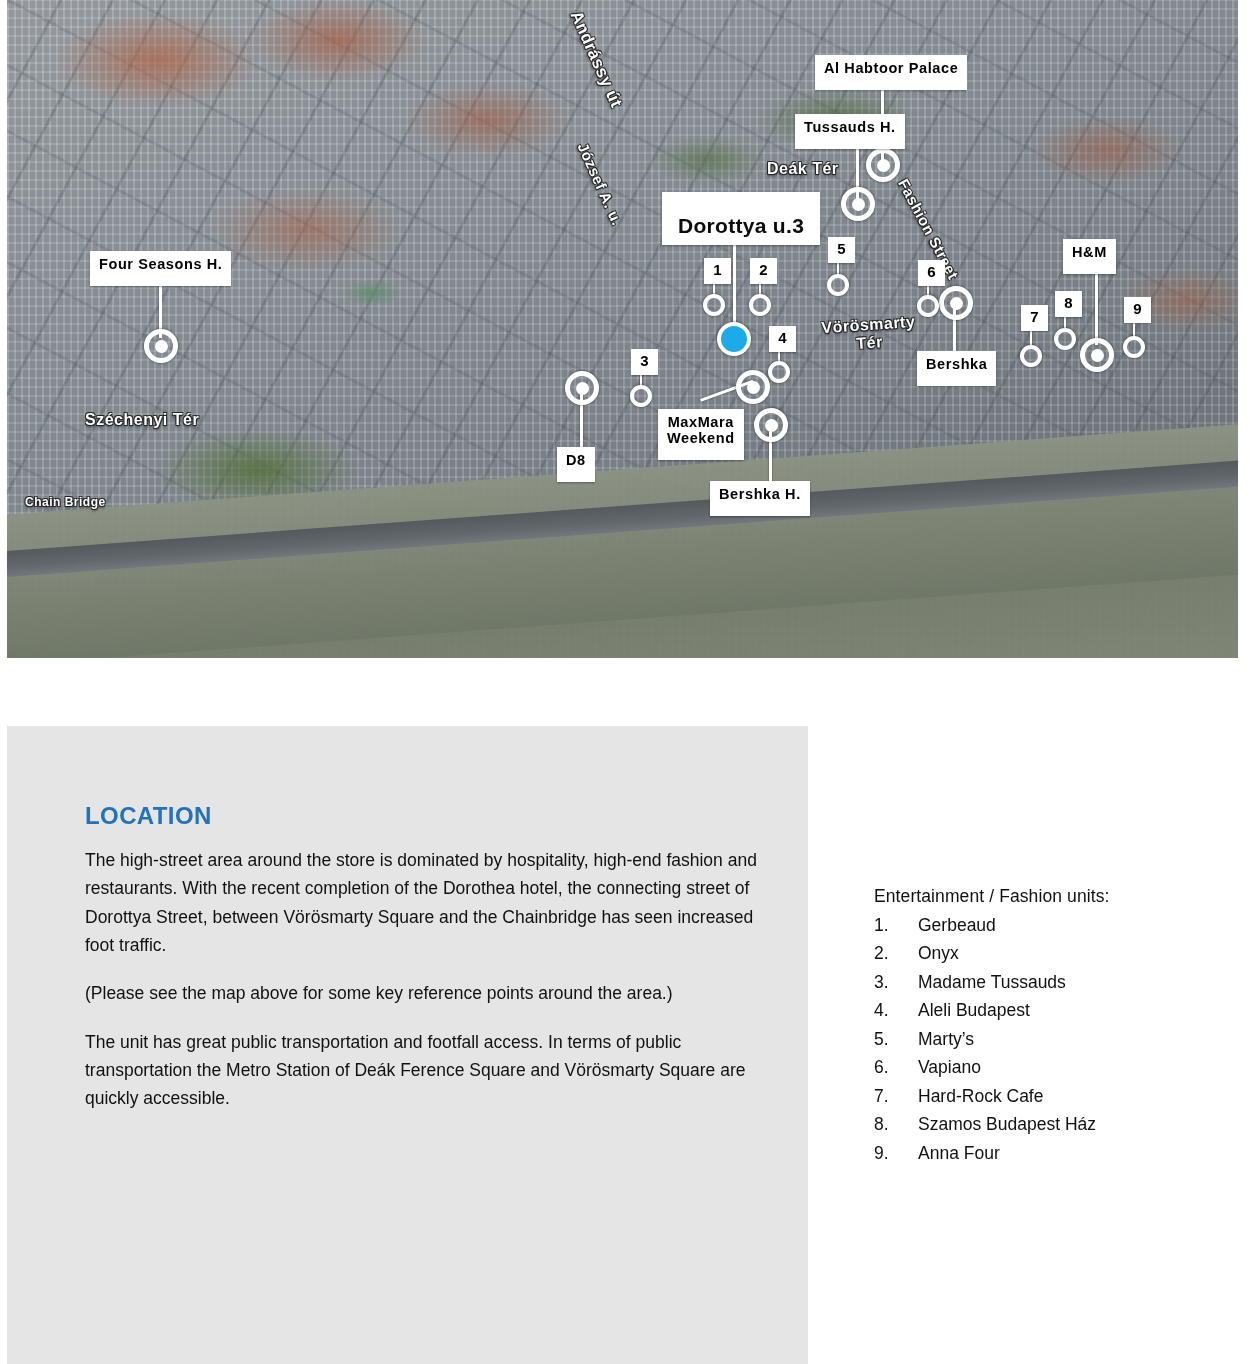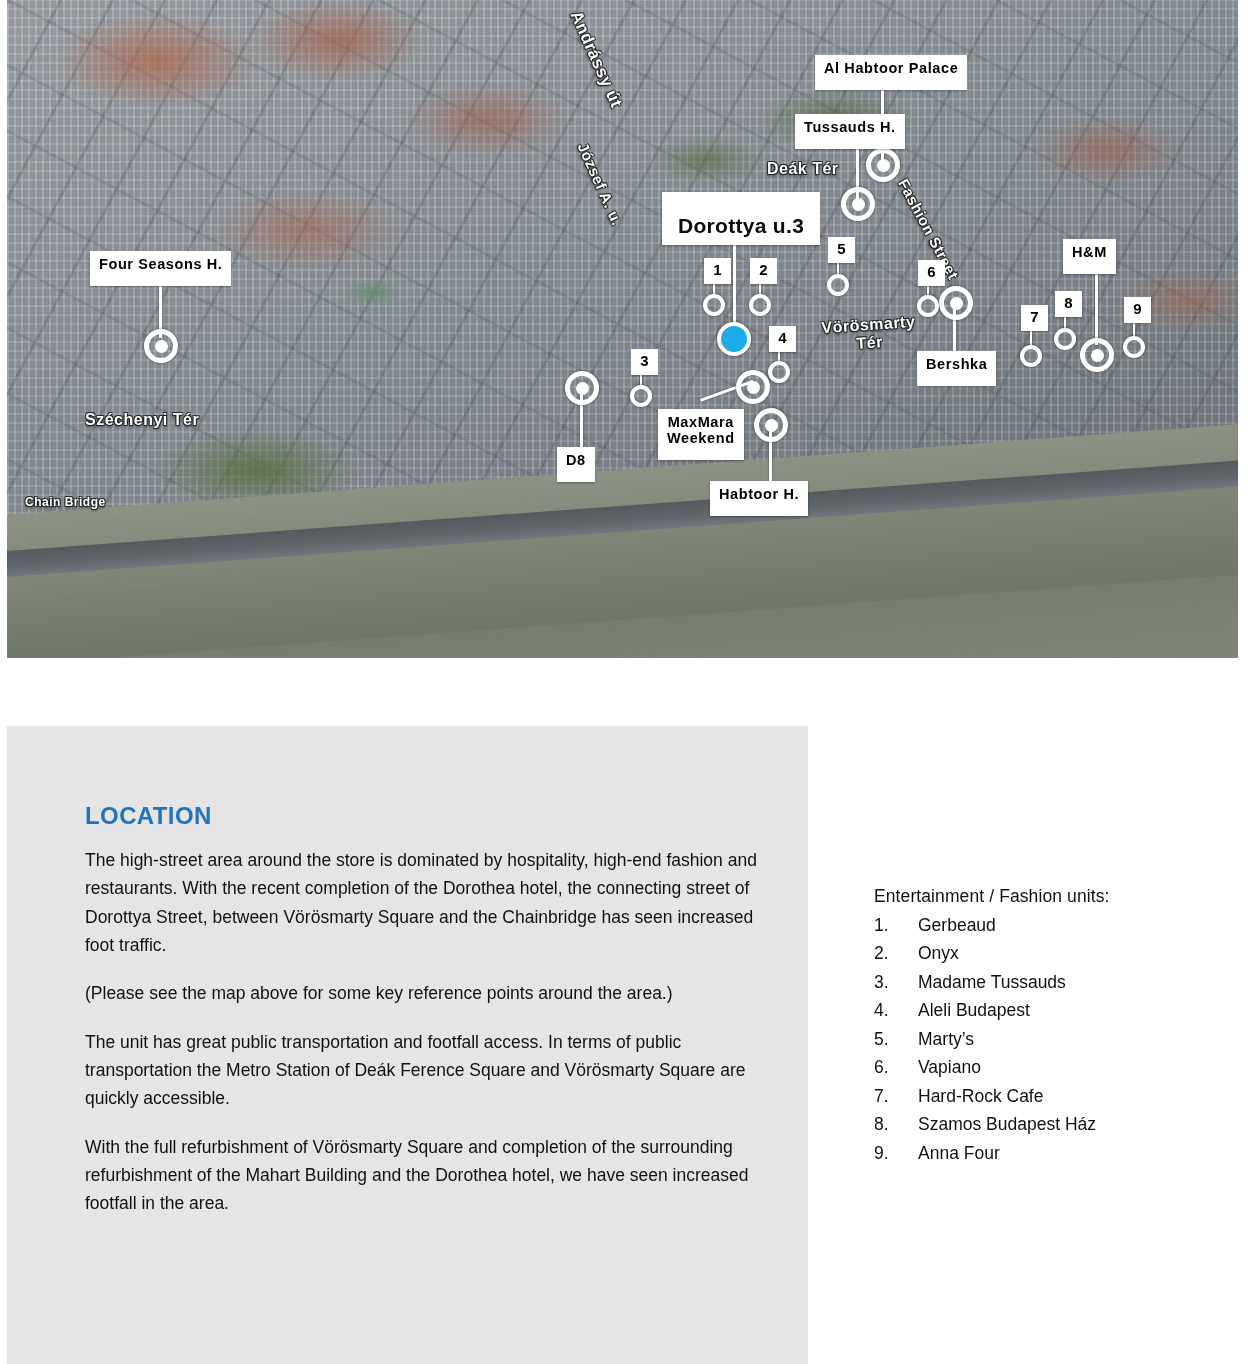--- a/index.html
+++ b/index.html
@@ -294,42 +294,41 @@
 
   <div class="callout" style="left:1056px; top:239px;">H&amp;M</div>
 
   <div class="callout" style="left:910px; top:351px;">Bershka</div>
 
   <div class="callout" style="left:651px; top:409px;">MaxMara
 Weekend</div>
 
   <div class="callout" style="left:550px; top:447px;">D8</div>
 
-  <div class="callout" style="left:703px; top:481px;">Habtoor H.</div>
+  <div class="callout" style="left:703px; top:481px;">Bershka H.</div>
 
   <div class="callout highlight" style="left:655px; top:192px;">Dorottya u.3</div>
 
   <div class="callout num" style="left:697px; top:258px;">1</div>
   <div class="callout num" style="left:743px; top:258px;">2</div>
   <div class="callout num" style="left:624px; top:349px;">3</div>
   <div class="callout num" style="left:762px; top:326px;">4</div>
   <div class="callout num" style="left:821px; top:237px;">5</div>
   <div class="callout num" style="left:911px; top:260px;">6</div>
   <div class="callout num" style="left:1014px; top:305px;">7</div>
   <div class="callout num" style="left:1048px; top:291px;">8</div>
   <div class="callout num" style="left:1117px; top:297px;">9</div>
 </div>
 
 <div id="content-panel">
   <div id="location-heading">LOCATION</div>
   <div id="location-body">
     <p>The high-street area around the store is dominated by hospitality, high-end fashion and restaurants.  With the recent completion of the Dorothea hotel, the connecting street of Dorottya Street, between Vörösmarty Square and the Chainbridge has seen increased foot traffic.</p>
     <p>(Please see the map above for some key reference points around the area.)</p>
     <p>The unit has great public transportation and footfall access. In terms of public transportation the Metro Station of Deák Ference Square and Vörösmarty Square are quickly accessible.</p>
-    <p>With the full refurbishment of Vörösmarty Square and completion of the surrounding refurbishment of the Mahart Building and the Dorothea hotel, we have seen increased footfall in the area.</p>
   </div>
 </div>
 
 <div id="gastro-panel">
   <div id="gastro-title">Entertainment / Fashion units:</div>
   <ul id="gastro-list">
     <li>
       <span class="num">1.</span>
       <span class="lbl">Gerbeaud</span>
     </li>

